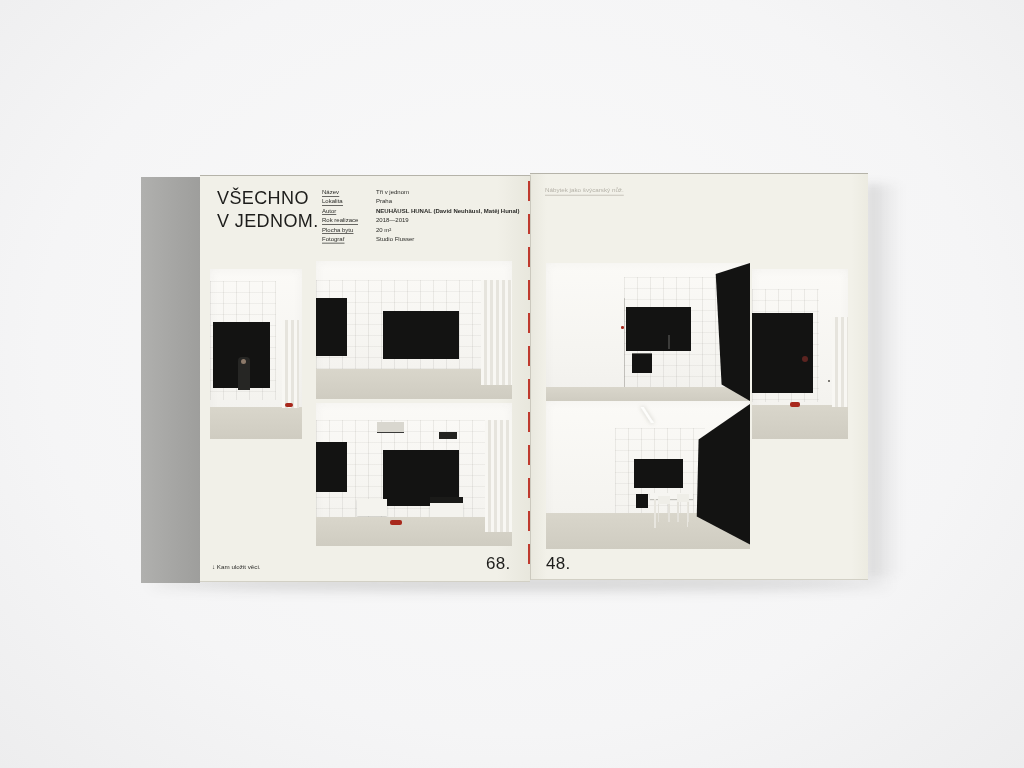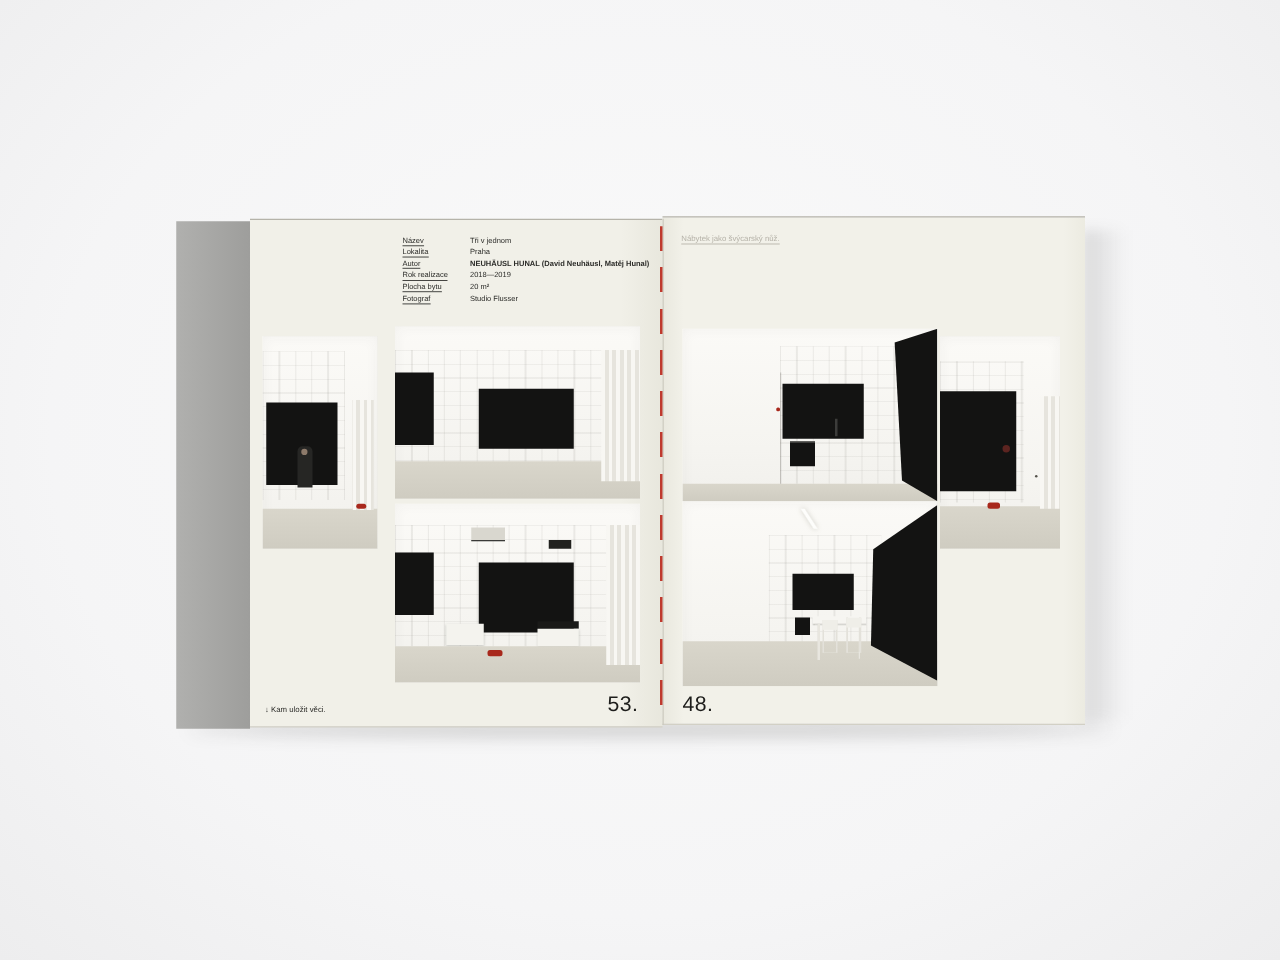--- a/index.html
+++ b/index.html
@@ -62,20 +62,24 @@
 <body>
 
 <div class="scene" style="--stitch:#bf3a2e; --red:#a8281c;">
 
   <div class="abs shadow-bottom"></div>
   <div class="abs shadow-right"></div>
   <div class="abs cover-edge"></div>
 
   <div class="abs page page-left">
 
+    <div class="abs title">
+      <div>VŠECHNO</div>
+      <div>V JEDNOM.</div>
+    </div>
 
     <div class="abs meta">
       <div class="mrow">
         <div class="mlabel"><span>Název</span></div>
         <div class="mval">Tři v jednom</div>
       </div>
       <div class="mrow">
         <div class="mlabel"><span>Lokalita</span></div>
         <div class="mval">Praha</div>
       </div>
@@ -123,21 +127,21 @@
       <div class="abs" style="left:63%;top:20%;width:9%;height:5%;background:#22221f;"></div>
       <div class="abs" style="left:21%;top:67%;width:15%;height:12%;background:#f4f3ee;box-shadow:0 1px 2px rgba(60,58,50,.25);"></div>
       <div class="abs" style="left:58%;top:66%;width:17%;height:4%;background:#1a1a18;"></div>
       <div class="abs" style="left:58%;top:70%;width:17%;height:10%;background:#f4f3ee;box-shadow:0 1px 2px rgba(60,58,50,.25);"></div>
       <div class="abs floor" style="left:0;top:80%;width:100%;height:20%;"></div>
       <div class="abs curtain" style="left:86%;top:12%;width:14%;height:78%;"></div>
       <div class="abs slippers" style="left:38%;top:82%;width:12px;height:5px;"></div>
     </div>
 
     <div class="abs footer-note">↓ Kam uložit věci.</div>
-    <div class="abs pagenum pn-left">53.</div>
+    <div class="abs pagenum pn-left">68.</div>
   </div>
 
   <div class="abs page page-right">
 
     <div class="abs header-note">
       <span>Nábytek jako švýcarský nůž.</span>
     </div>
 
     <div class="abs ph" style="left:16px; top:89px; width:204px; height:138px;">
       <div class="abs grid" style="left:38%;top:10%;width:48%;height:80%;"></div>

